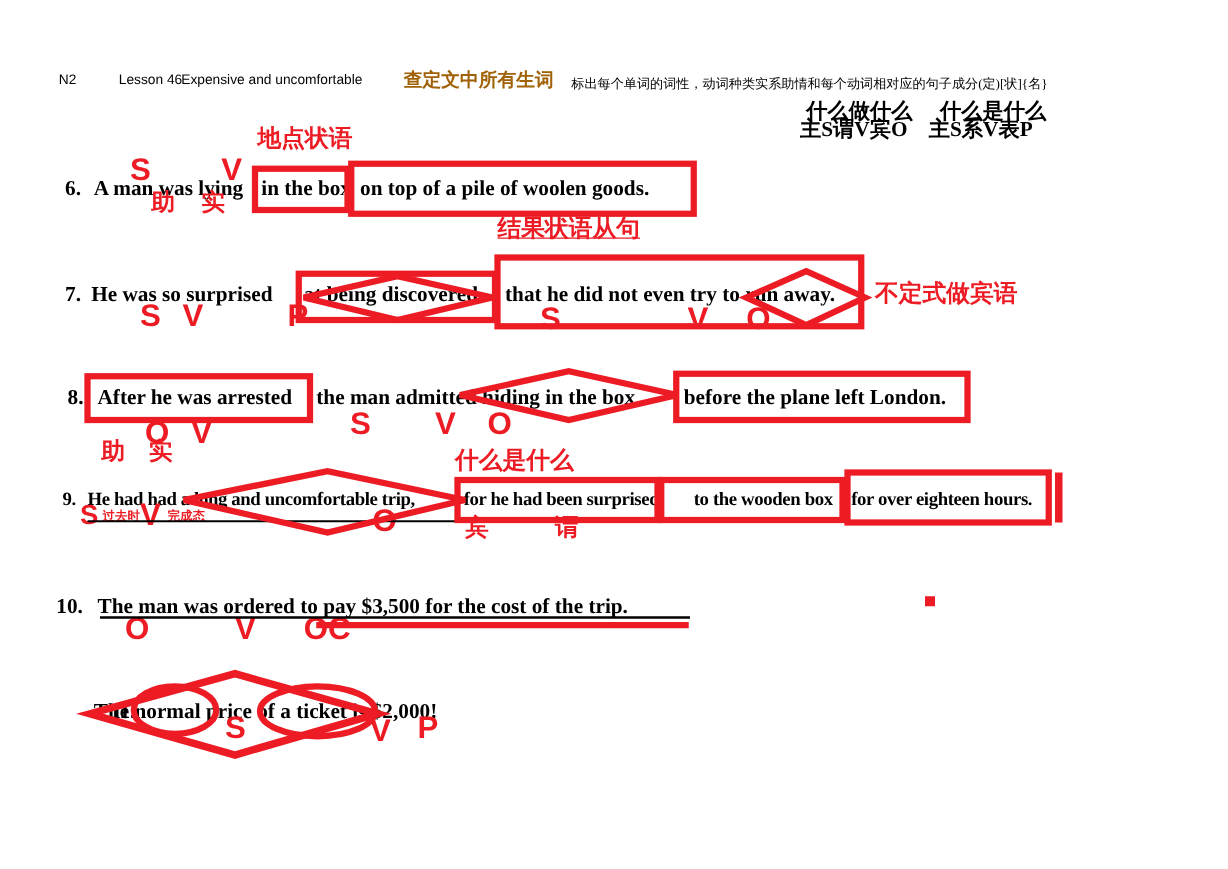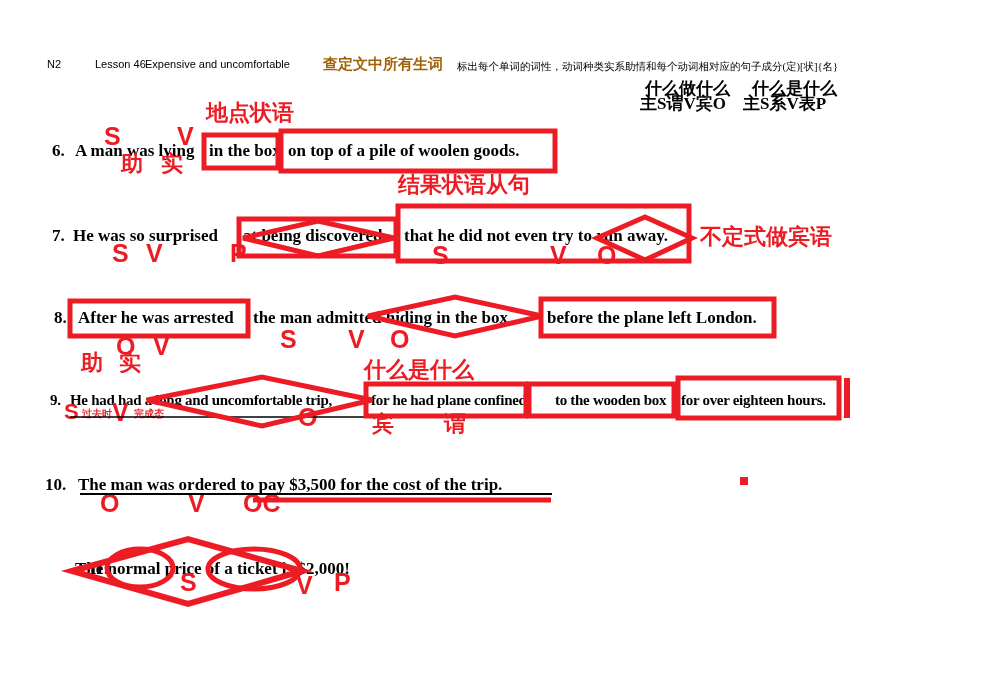--- a/index.html
+++ b/index.html
@@ -5,21 +5,21 @@
   html,body{margin:0;padding:0;background:#fff;}
   #page{position:relative;width:982px;height:695px;background:#ffffff;overflow:hidden;
         font-family:"Liberation Serif",serif;}
   .hdr{position:absolute;font-family:"Liberation Sans",sans-serif;font-size:11px;color:#000;white-space:nowrap;}
   .kai-big{position:absolute;font-family:"Liberation Serif",serif;font-weight:bold;font-size:15px;color:#a16207;white-space:nowrap;}
   .kai-small{position:absolute;font-family:"Liberation Serif",serif;font-size:10.5px;color:#000;white-space:nowrap;}
   .kai-mid{position:absolute;font-family:"Liberation Serif",serif;font-weight:bold;font-size:17px;color:#000;white-space:nowrap;}
   .sent{position:absolute;font-family:"Liberation Serif",serif;font-weight:bold;font-size:17px;color:#000;white-space:nowrap;line-height:1;}
   .s9{font-size:15px;letter-spacing:-0.3px;}
   .rl{position:absolute;font-family:"Liberation Sans",sans-serif;font-weight:bold;font-size:25px;color:#ed1c24;white-space:nowrap;line-height:0.8;}
-  .rlab{position:absolute;font-family:"Liberation Sans",sans-serif;font-weight:bold;font-size:22px;color:#ed1c24;white-space:nowrap;line-height:1;}
+  .rlab{position:absolute;font-family:"Liberation Sans",sans-serif;font-weight:bold;font-size:19px;color:#ed1c24;white-space:nowrap;line-height:1;}
   .rsm{position:absolute;font-family:"Liberation Sans",sans-serif;font-weight:bold;font-size:10px;color:#ed1c24;white-space:nowrap;line-height:1;}
   svg.overlay{position:absolute;left:0;top:0;pointer-events:none;}
 </style>
 </head>
 <body>
 
 <div id="page">
 
   <span class="hdr" style="left:47px;top:58px;">N2</span>
   <span class="hdr" style="left:95px;top:58px;">Lesson 46</span>
@@ -38,21 +38,21 @@
   <span class="rl" style="left:104px;top:126px;">S</span>
   <span class="rl" style="left:177px;top:126px;">V</span>
   <span class="rlab" style="left:206px;top:102px;">地点状语</span>
   <span class="rlab" style="left:121px;top:153px;">助</span>
   <span class="rlab" style="left:161px;top:153px;">实</span>
 
   <span class="sent" style="left:52px;top:227px;">7.</span>
   <span class="sent" style="left:73px;top:227px;">He was so surprised</span>
   <span class="sent" style="left:243px;top:227px;">at being discovered</span>
   <span class="sent" style="left:404px;top:227px;">that he did not even try to run away.</span>
-  <span class="rlab" style="left:398px;top:174px;">结果状语从句</span>
+  <span class="rlab" style="left:398px;top:174px;text-decoration:underline;">结果状语从句</span>
   <span class="rlab" style="left:700px;top:226px;">不定式做宾语</span>
   <span class="rl" style="left:112px;top:243px;">S</span>
   <span class="rl" style="left:146px;top:243px;">V</span>
   <span class="rl" style="left:230px;top:243px;">P</span>
   <span class="rl" style="left:432px;top:245px;">S</span>
   <span class="rl" style="left:550px;top:245px;">V</span>
   <span class="rl" style="left:597px;top:245px;">O</span>
 
   <span class="sent" style="left:54px;top:309px;">8.</span>
   <span class="sent" style="left:78px;top:309px;">After he was arrested</span>
@@ -61,21 +61,21 @@
   <span class="rl" style="left:280px;top:329px;">S</span>
   <span class="rl" style="left:348px;top:329px;">V</span>
   <span class="rl" style="left:390px;top:329px;">O</span>
   <span class="rl" style="left:116px;top:336px;">O</span>
   <span class="rl" style="left:153px;top:336px;">V</span>
   <span class="rlab" style="left:81px;top:352px;">助</span>
   <span class="rlab" style="left:119px;top:352px;">实</span>
 
   <span class="sent s9" style="left:50px;top:393px;">9.</span>
   <span class="sent s9" style="left:70px;top:393px;">He had had a long and uncomfortable trip,</span>
-  <span class="sent s9" style="left:371px;top:393px;">for he had plane confined</span>
+  <span class="sent s9" style="left:371px;top:393px;">for he had been surprised</span>
   <span class="sent s9" style="left:555px;top:393px;">to the wooden box</span>
   <span class="sent s9" style="left:681px;top:393px;">for over eighteen hours.</span>
   <span class="rlab" style="left:364px;top:359px;">什么是什么</span>
   <span class="rl" style="left:64px;top:403px;font-size:22px;">S</span>
   <span class="rsm" style="left:82px;top:409px;">过去时</span>
   <span class="rl" style="left:112px;top:402px;">V</span>
   <span class="rsm" style="left:134px;top:409px;">完成态</span>
   <span class="rl" style="left:298px;top:407px;">O</span>
   <span class="rlab" style="left:372px;top:413px;">宾</span>
   <span class="rlab" style="left:444px;top:413px;">谓</span>

